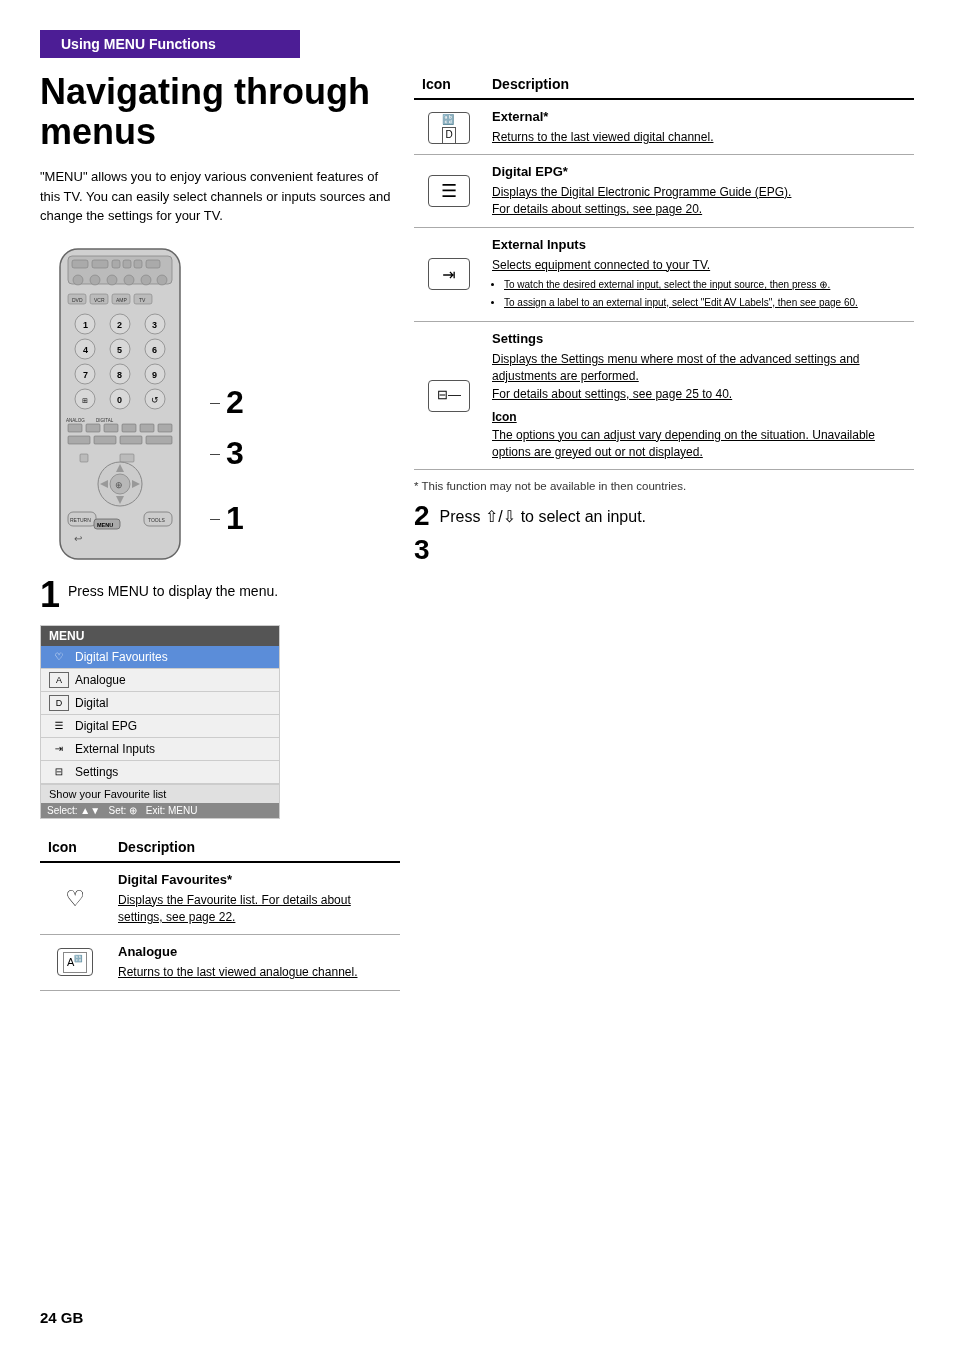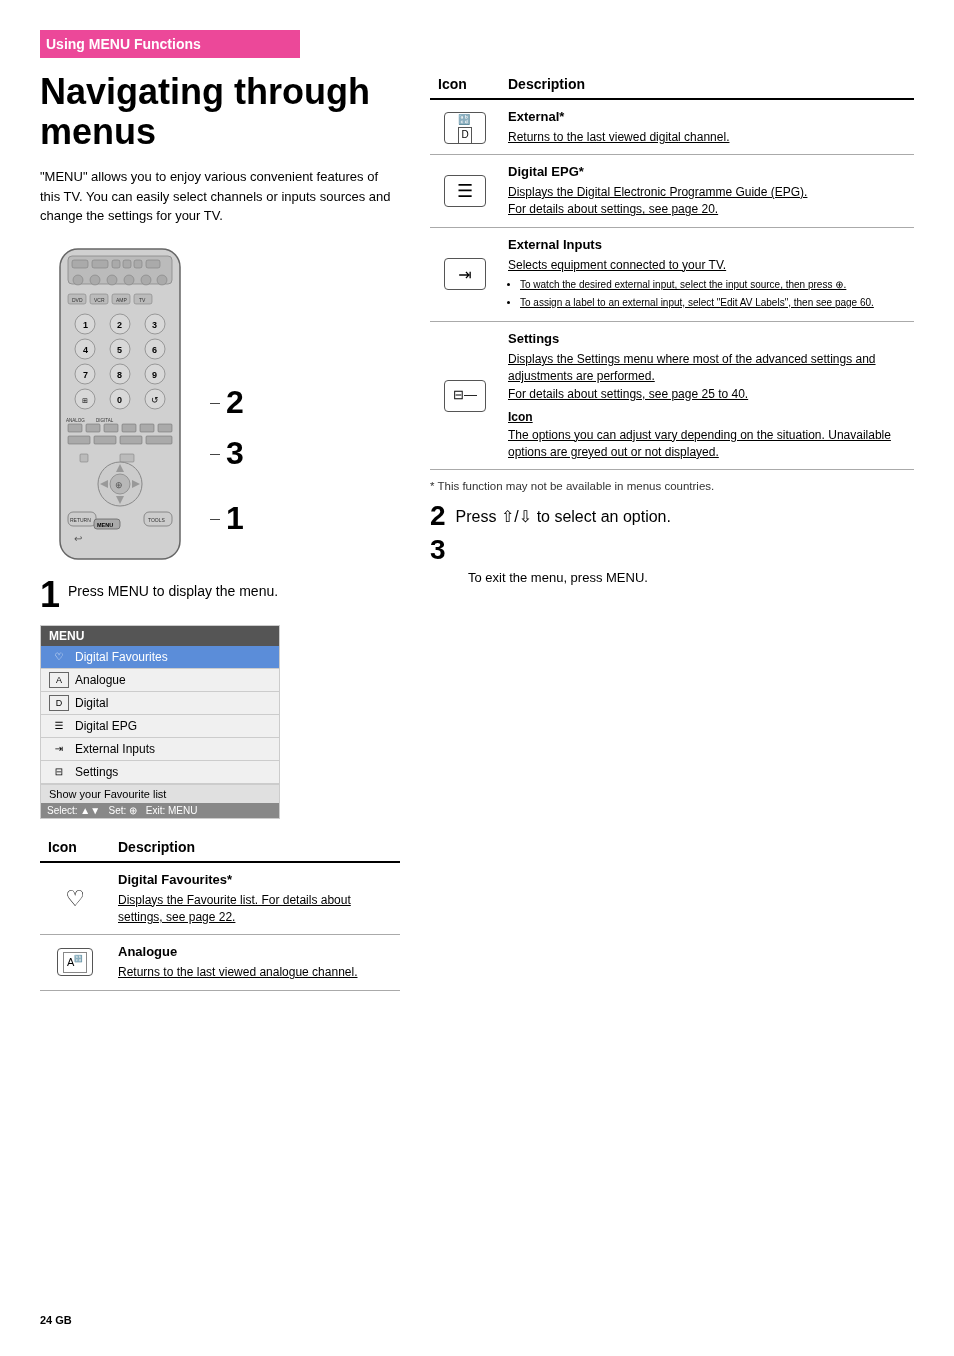--- a/index.html
+++ b/index.html
@@ -24,21 +24,21 @@
     .intro-text {
       font-size: 13px;
       line-height: 1.5;
       margin-bottom: 18px;
       max-width: 360px;
     }
 
     
     .main-layout {
       display: flex;
-      gap: 30px;
+      gap: 14px;
       align-items: flex-start;
     }
 
     .left-col {
       width: 360px;
       flex-shrink: 0;
     }
 
     .right-col {
       flex: 1;
@@ -235,21 +235,21 @@
       padding-left: 38px;
       margin-top: -2px;
     }
   </style>
 </head>
 <body>
 
 
 
 
-<div style="background:#ec4899;color:#fff;font-size:14px;font-weight:bold;padding:6px 6px;margin-bottom:14px;display:inline-block;min-width:260px;">
+<div style="background:#4c1d95;color:#fff;font-size:14px;font-weight:bold;padding:6px 21px;margin-bottom:14px;display:inline-block;min-width:260px;">
   <span>Using MENU Functions</span>
 </div>
 
 <div class="main-layout">
 
   <div class="left-col">
     <h1 class="page-title">Navigating through menus</h1>
 
     <p class="intro-text">"MENU" allows you to enjoy various convenient features of this TV. You can easily select channels or inputs sources and change the settings for your TV.</p>
 
@@ -503,34 +503,33 @@
               Displays the Settings menu where most of the advanced settings and adjustments are performed.<br>
               For details about settings, see page 25 to 40.
               <div class="note-label">Icon</div>
               <div>The options you can adjust vary depending on the situation. Unavailable options are greyed out or not displayed.</div>
             </div>
           </td>
         </tr>
       </tbody>
     </table>
 
-    <div class="footnote">* This function may not be available in menus countries.</div>
+    <div class="footnote">* This function may not be available in then countries.</div>
 
     <div class="steps-right">
       <div class="step-right-line">
         <span class="step-num-right">2</span>
-        <span class="step-right-text">Press ⇧/⇩ to select an option.</span>
+        <span class="step-right-text">Press ⇧/⇩ to select an input.</span>
       </div>
       <div style="margin-bottom:6px;">
         <div class="step-right-line">
           <span class="step-num-right">3</span>
         </div>
-        <div class="step-right-subtext">To exit the menu, press MENU.</div>
       </div>
     </div>
   </div>
 </div>
 
 
-<div style="position:fixed;bottom:30px;left:40px;font-size:11px;font-weight:bold;">24 GB</div>
+<div style="position:fixed;bottom:30px;left:40px;font-size:15px;font-weight:bold;">24 GB</div>
 
 
 
 
 </body></html>

